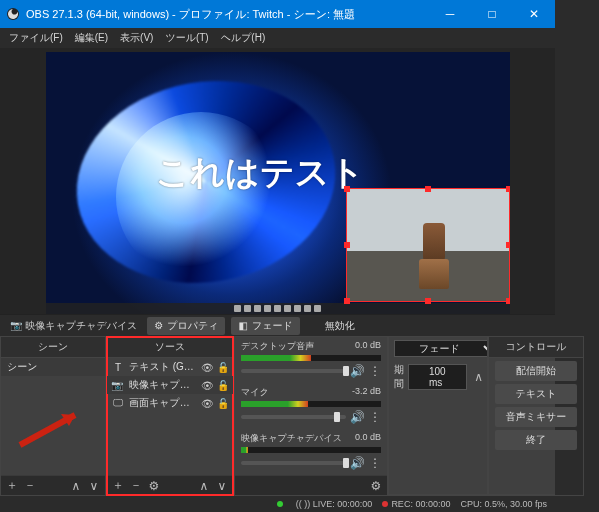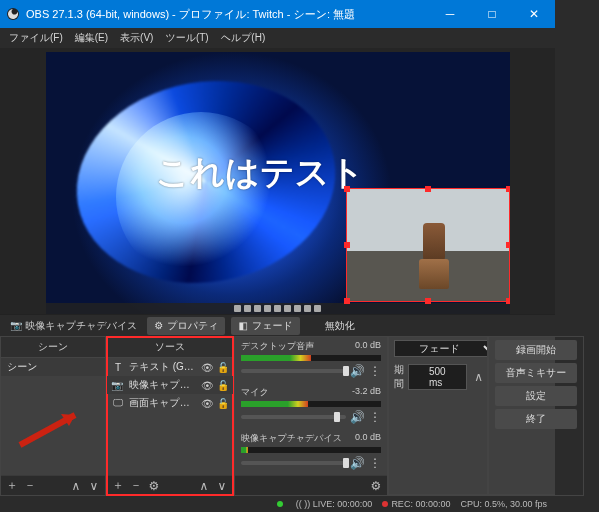--- a/index.html
+++ b/index.html
@@ -272,34 +272,35 @@
         <div class="row">
           <select><option>フェード</option></select>
           <span class="pm">
             <span class="ibtn">＋</span>
             <span class="ibtn">－</span>
           </span>
 
         </div>
         <div class="row">
           <span>期間</span>
-          <div class="numbox">500 ms</div>
+          <div class="numbox">100 ms</div>
           <span class="pm">
             <span class="ibtn">∧</span>
             <span class="ibtn">∨</span>
           </span>
         </div>
       </div>
     </div>
 
     <div class="panel controls">
+      <div class="head">コントロール</div>
       <div class="body">
-        <div class="cbtn">録画開始</div>
+        <div class="cbtn">配信開始</div>
+        <div class="cbtn">テキスト</div>
         <div class="cbtn">音声ミキサー</div>
-        <div class="cbtn">設定</div>
         <div class="cbtn">終了</div>
       </div>
     </div>
 
   </div>
 
   <div class="statusbar">
     <span><span class="dot green"></span></span>
     <span>(( )) <span>LIVE:</span> <span>00:00:00</span></span>
     <span><span class="dot red"></span><span>REC:</span> <span>00:00:00</span></span>

